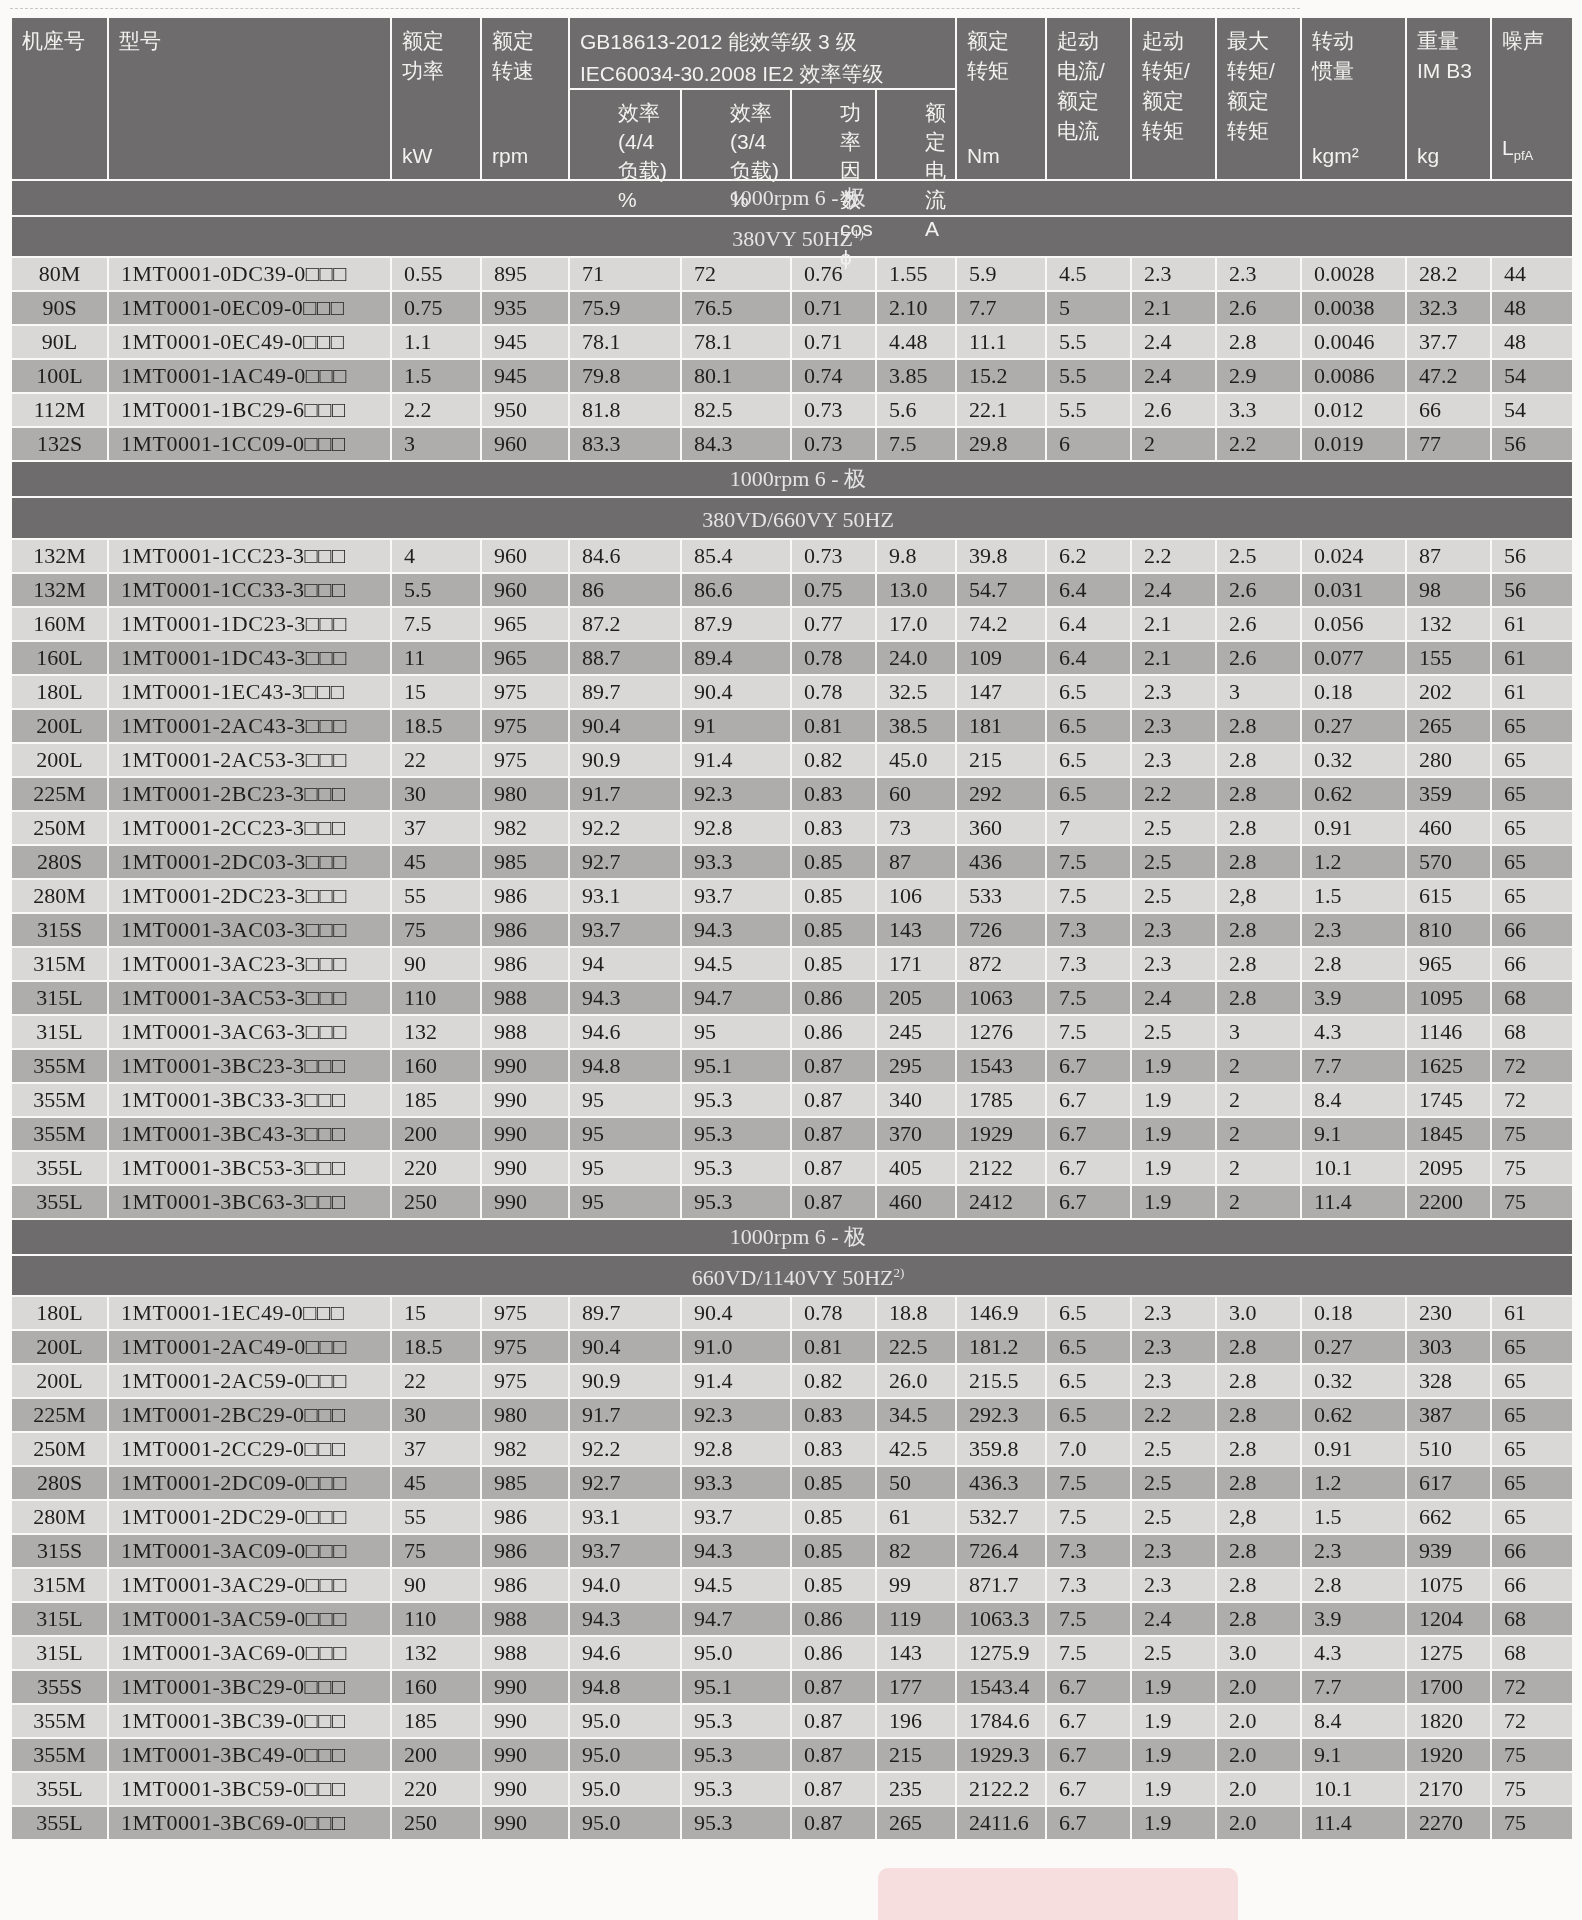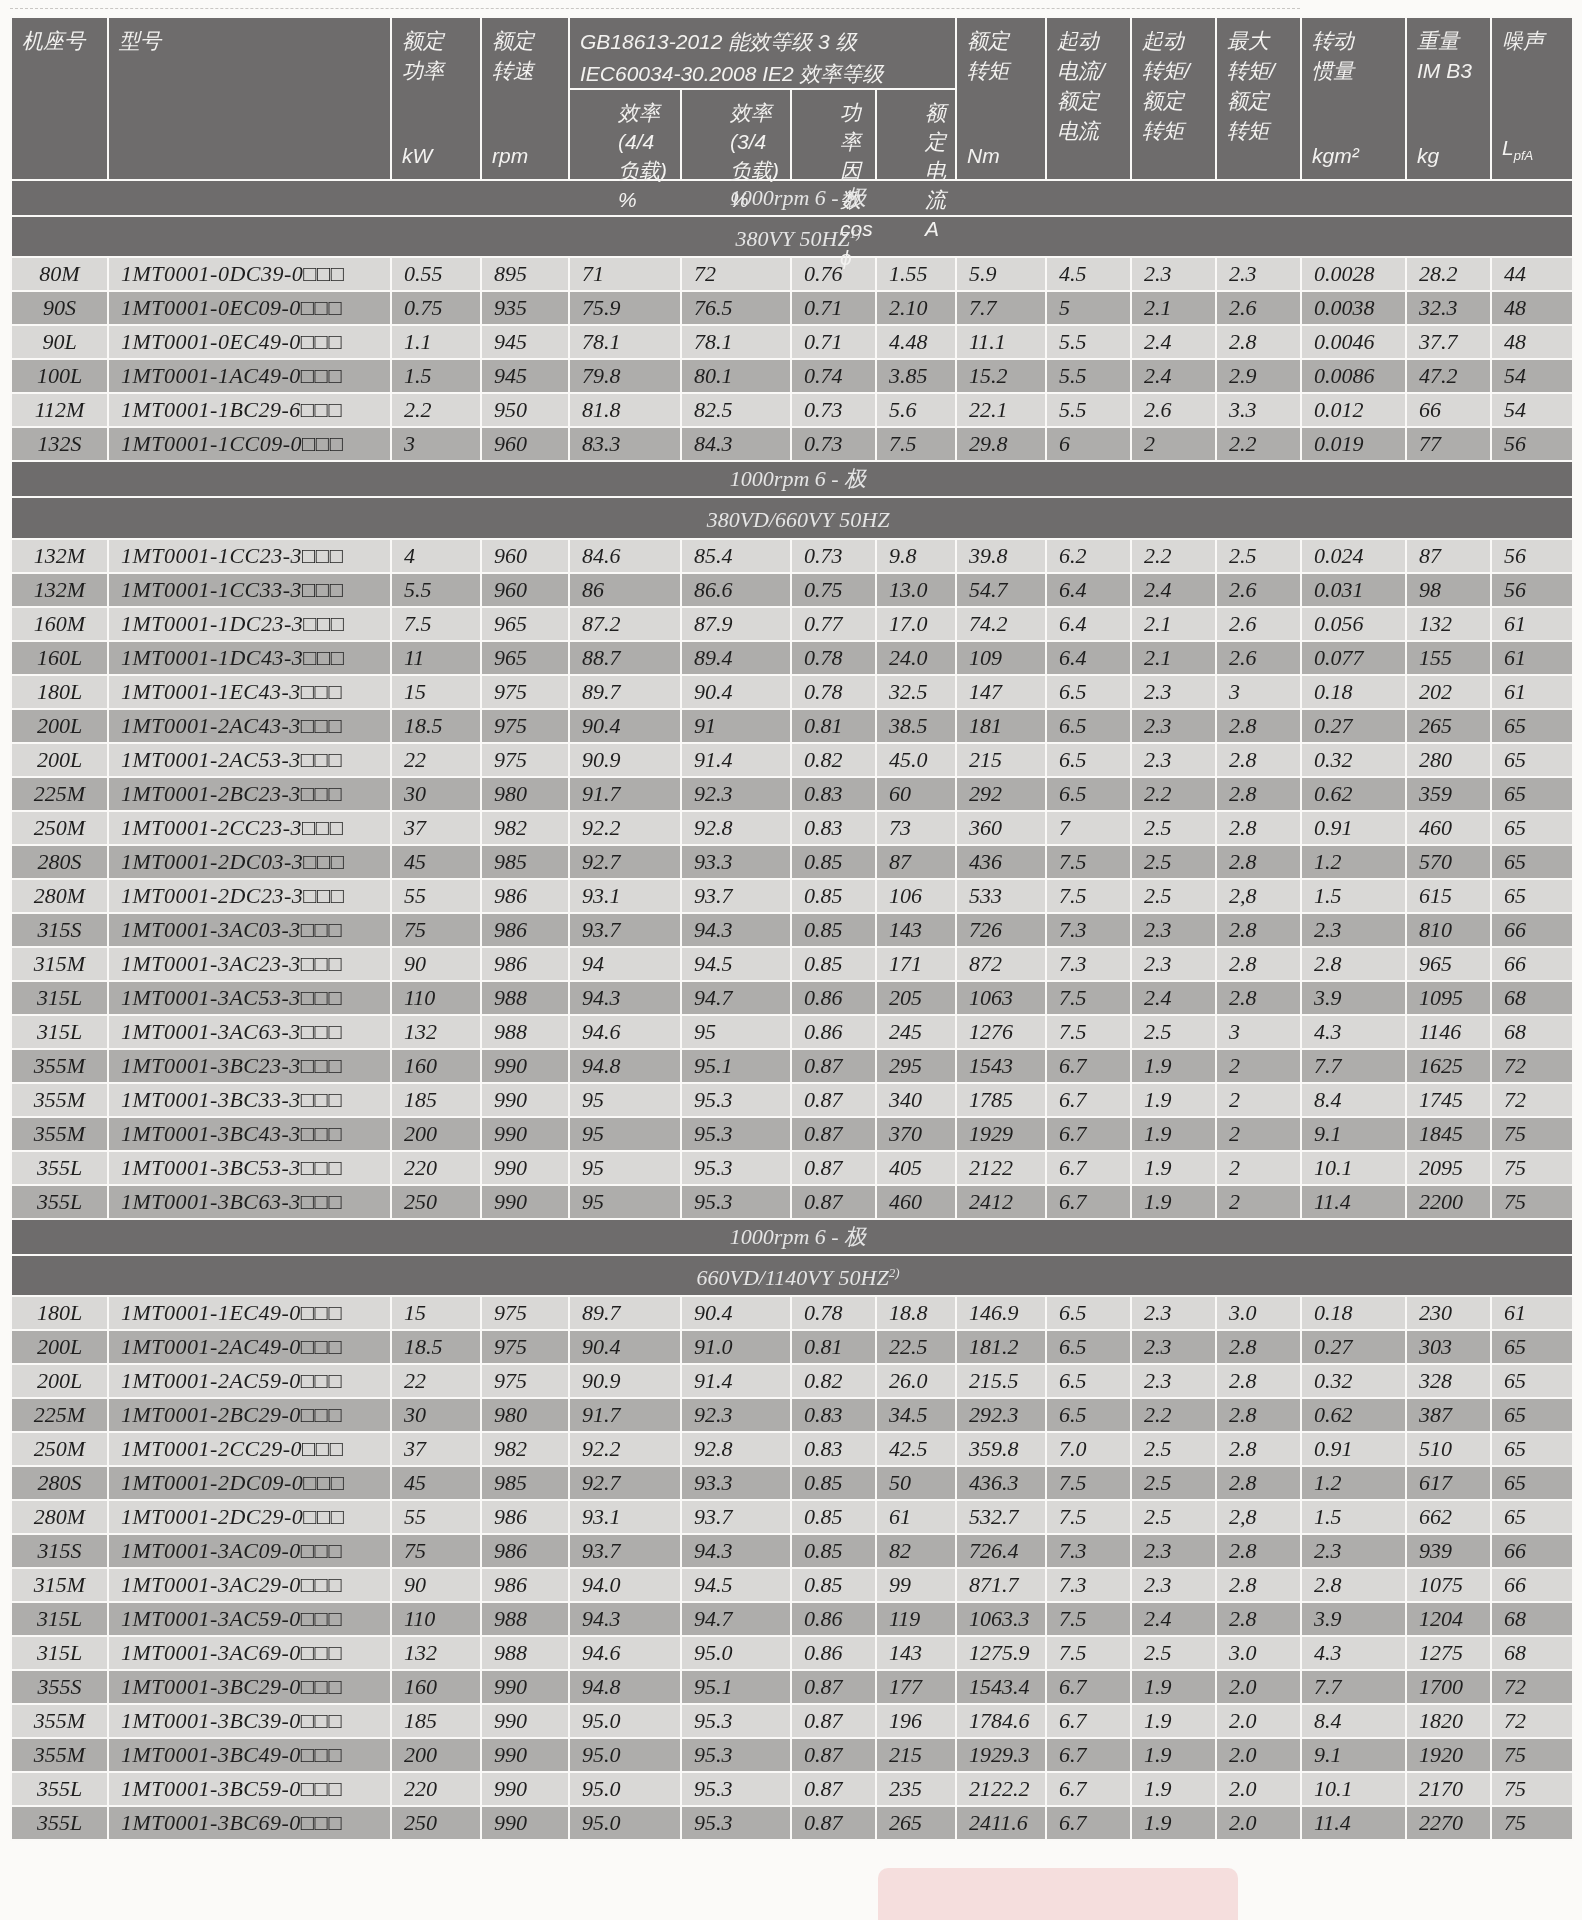--- a/index.html
+++ b/index.html
@@ -10,21 +10,21 @@
     --ink:#1e1e1e;
   }
   *{box-sizing:border-box;}
   html,body{margin:0;padding:0;}
   body{
     width:1582px;height:1920px;
     background:#fbfaf8;
     font-family:"Liberation Sans",sans-serif;
     overflow:hidden;
   }
-  .page{position:relative;width:1310px;height:1920px;padding:8px 10px 0 10px;font-style:italic;}
+  .page{position:relative;width:1310px;height:1920px;padding:8px 10px 0 10px;}
   .top-rule{border-top:1px dashed #c9c7c4;height:0;margin-bottom:7px;}
   table.spec{
     width:1562px;table-layout:fixed;border-collapse:collapse;
   }
   th,td{border:2px solid var(--grid);padding:0;}
   
   thead th{
     background:var(--header-bg);
     color:#f3f2f0;
     font-size:21px;font-weight:normal;

